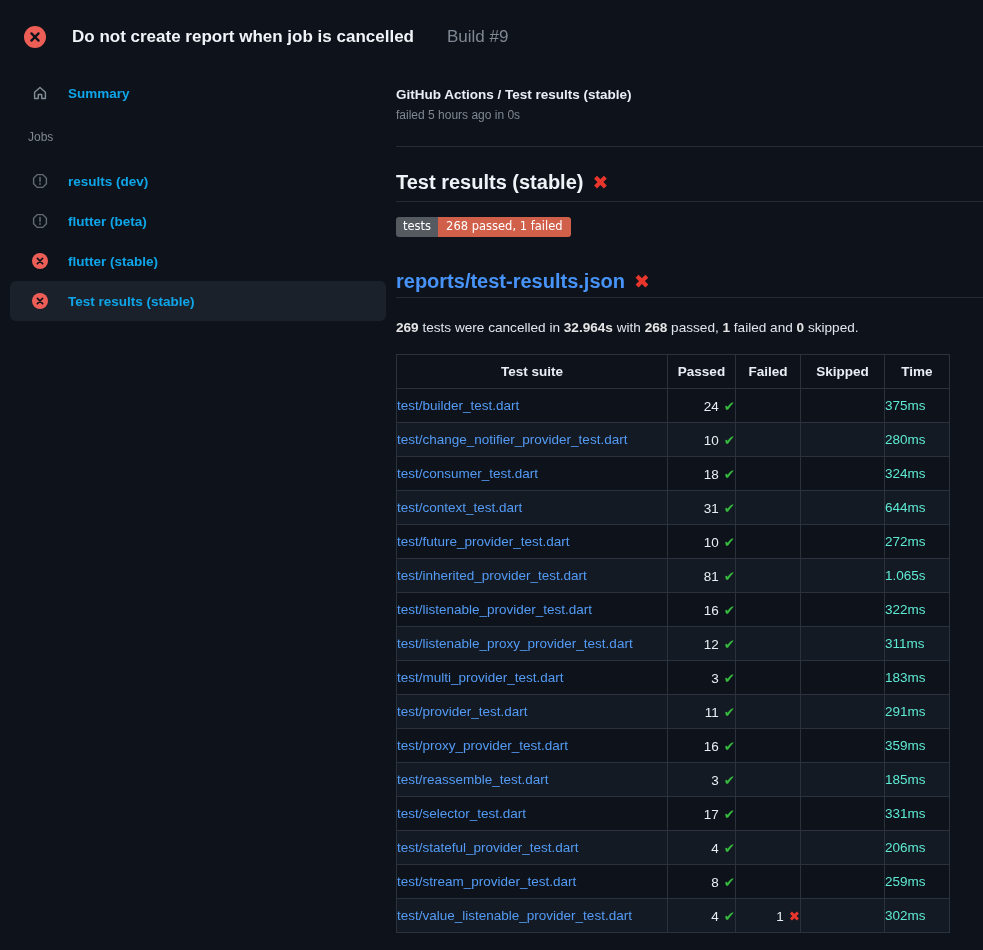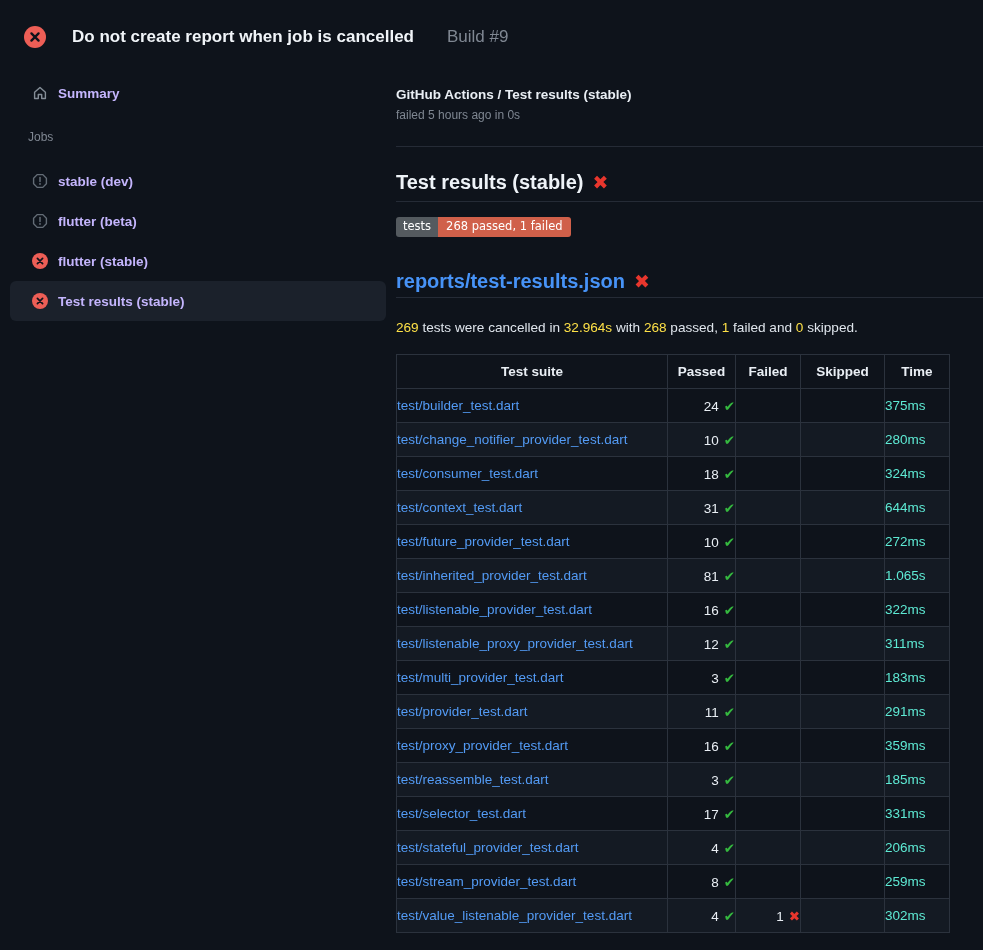--- a/index.html
+++ b/index.html
@@ -27,23 +27,23 @@
   }
   
   .app-header{display:flex;align-items:center;gap:26px;padding:17px 0 0 24px;height:56px;}
   .app-header .status-icon{flex:none;width:22px;height:22px;}
   .app-title{font-size:17px;font-weight:700;color:#f0f4f8;white-space:nowrap;}
   .app-build{font-size:17px;font-weight:400;color:var(--muted);margin-left:7px;}
   
   .layout{display:flex;align-items:flex-start;}
   .sidebar{width:396px;flex:none;padding-top:17px;}
   .nav-item{
-    display:flex;align-items:center;gap:10px;height:40px;
+    display:flex;align-items:center;gap:20px;height:40px;
     margin:0 10px;padding:0 12px 0 22px;border-radius:6px;
-    font-size:13.5px;font-weight:600;color:#c4b5fd;cursor:pointer;
+    font-size:13.5px;font-weight:600;color:#0ea5e9;cursor:pointer;
   }
   .nav-item.selected{background:var(--selected);}
   .nav-icon{flex:none;width:16px;height:16px;display:inline-flex;}
   .section-label{margin:16px 0 16px 28px;font-size:12px;line-height:16px;color:var(--muted);}
   
   .main{flex:1;min-width:0;padding:30px 31px 0 0;}
   .breadcrumb{font-size:13.5px;line-height:17px;font-weight:700;color:#e9eef4;}
   .status-line{margin-top:5px;font-size:12px;line-height:14px;color:var(--muted);}
   .divider{margin-top:24px;border-bottom:1px solid var(--line);margin-right:-31px;}
   h1.report-title{
@@ -57,21 +57,21 @@
   .badge-label{background:var(--badge-label-bg);padding:3px 7px 4px;}
   .badge-value{background:var(--badge-value-bg);padding:3px 8px 0;}
   
   h2.file-heading{
     margin-top:31px;font-size:20px;line-height:27px;font-weight:700;
     padding-bottom:2px;border-bottom:1px solid var(--line);margin-right:-31px;
   }
   h2.file-heading a{color:#4793f7;text-decoration:none;}
   
   .summary-line{margin-top:21px;font-size:13.6px;line-height:17px;color:#dfe5ec;}
-  .summary-line b{color:#fde047;font-weight:400;margin-top:17px;}
+  .summary-line b{color:#e5e5e5;font-weight:700;margin-top:17px;}
   
   table.results{margin-top:18px;border-collapse:collapse;width:553px;font-size:13.5px;table-layout:fixed;}
   table.results th,table.results td{border:1px solid var(--table-border);height:34px;padding:0;}
   table.results th{font-weight:700;color:#e9eef4;text-align:center;}
   th.col-suite{width:271px;text-align:left;padding-left:14px;}
   th.col-passed{width:68px;}
   th.col-failed{width:65px;}
   th.col-skipped{width:84px;}
   th.col-time{width:65px;}
   td.c-suite{padding-left:14px;text-align:left;}
@@ -111,21 +111,21 @@
     <div class="section-label">Jobs</div>
 
     <div class="nav-item">
       <span class="nav-icon">
         <svg viewBox="0 0 16 16" width="16" height="16">
           <path d="M5.2 1.6h5.6l3.6 3.6v5.6l-3.6 3.6H5.2L1.6 10.8V5.2z" fill="none" stroke="#636c76" stroke-width="1.4"></path>
           <path d="M8 4.6v4" stroke="#636c76" stroke-width="1.5" stroke-linecap="round"></path>
           <circle cx="8" cy="10.9" r="0.95" fill="#636c76"></circle>
         </svg>
       </span>
-      <span>stable (dev)</span>
+      <span>results (dev)</span>
     </div>
 
     <div class="nav-item">
       <span class="nav-icon">
         <svg viewBox="0 0 16 16" width="16" height="16">
           <path d="M5.2 1.6h5.6l3.6 3.6v5.6l-3.6 3.6H5.2L1.6 10.8V5.2z" fill="none" stroke="#636c76" stroke-width="1.4"></path>
           <path d="M8 4.6v4" stroke="#636c76" stroke-width="1.5" stroke-linecap="round"></path>
           <circle cx="8" cy="10.9" r="0.95" fill="#636c76"></circle>
         </svg>
       </span>

